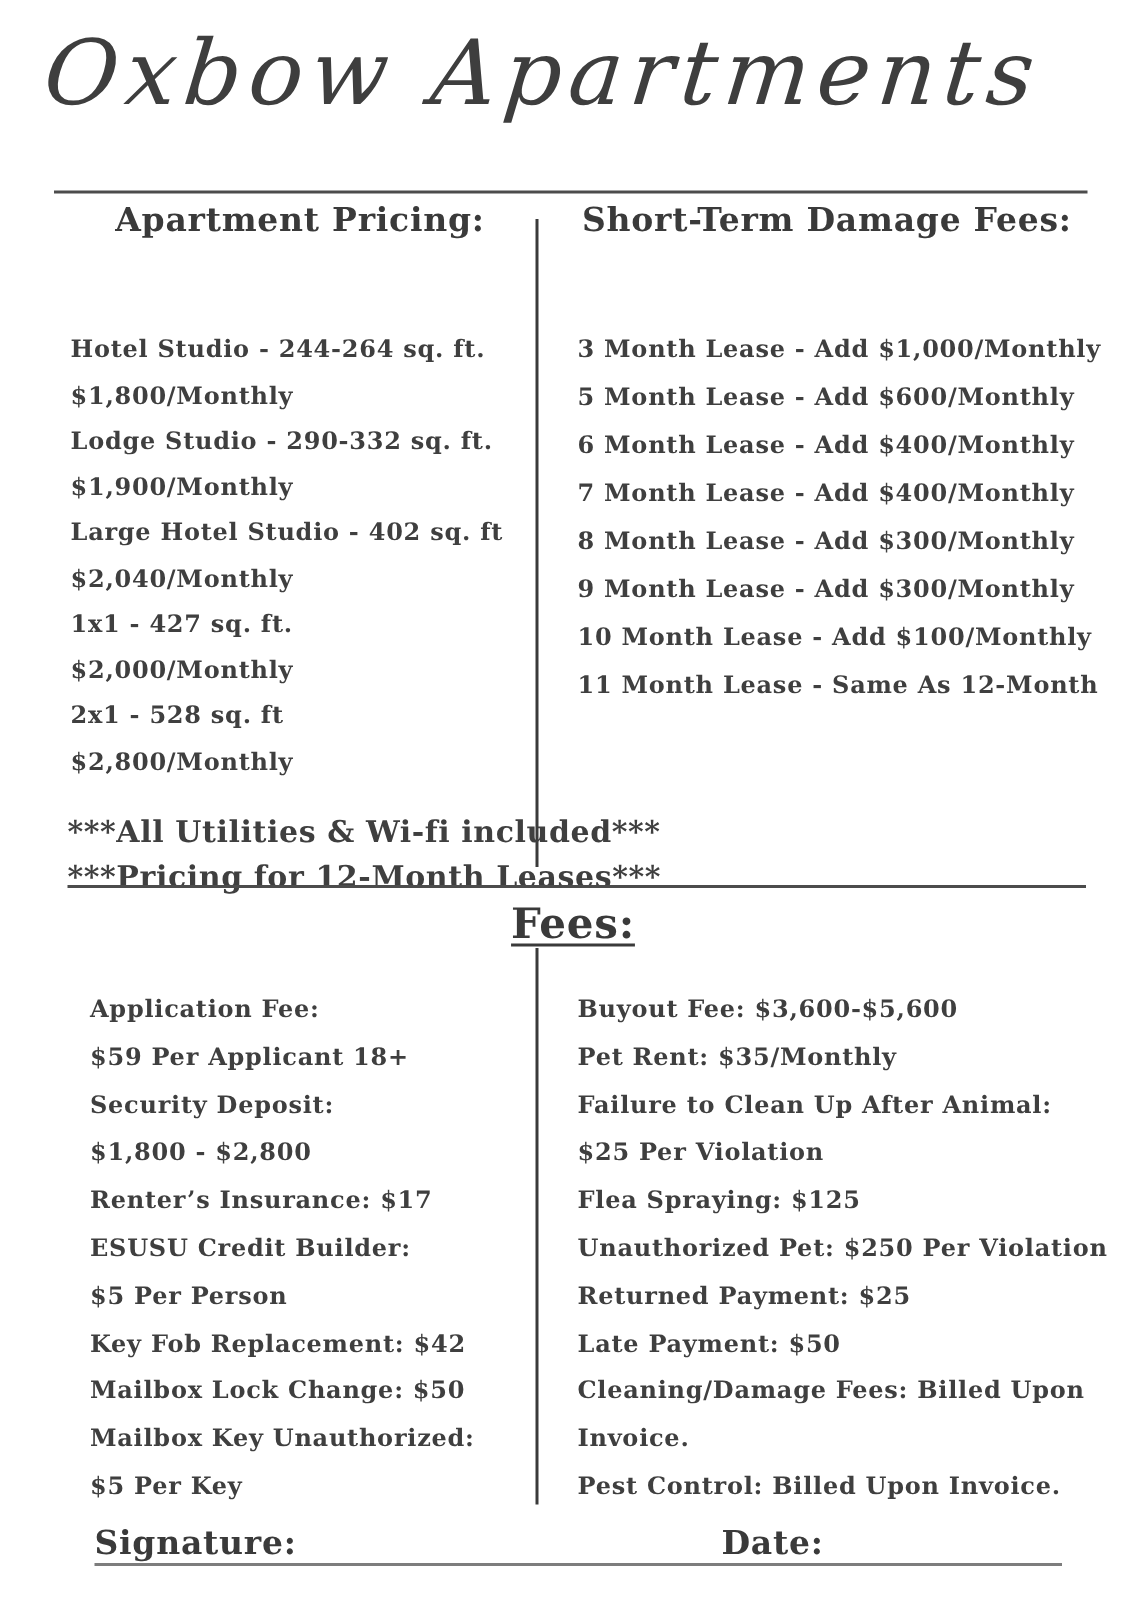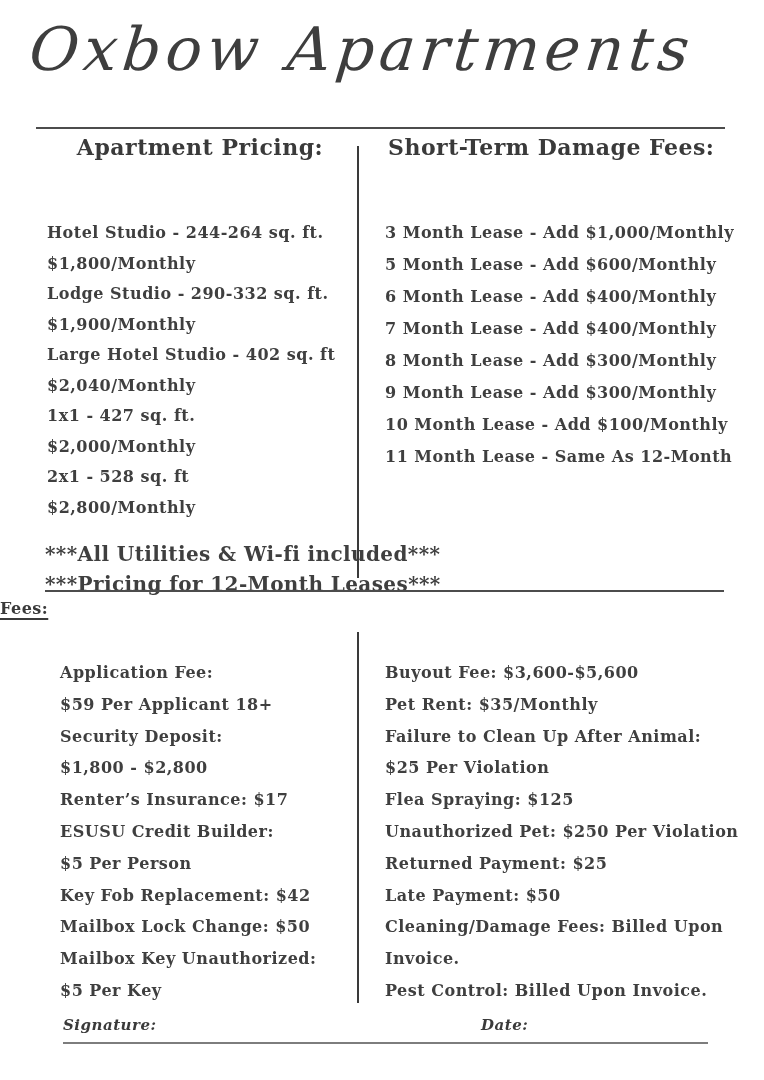--- a/index.html
+++ b/index.html
@@ -49,49 +49,49 @@
     text-decoration-thickness: 2px;
     text-underline-offset: 4px;
     color: #3a3a3a;
     white-space: nowrap;
   }
   .col-heading.left  { left: 45px;  width: 310px; }
   .col-heading.right { left: 388px; width: 308px; }
   .fees-heading {
     position: absolute;
     top: 599px; left: 0; width: 724px;
-    text-align: left;
-    font-size: 16px;
+    text-align: center;
+    font-size: 28px;
     font-weight: bold;
     letter-spacing: 0.5px;
     text-decoration: underline;
     text-decoration-thickness: 2px;
     text-underline-offset: 4px;
     color: #3a3a3a;
+    padding-left: 20px;
   }
 
   
   .list { position: absolute; white-space: nowrap; font-weight: bold; color: #3f3f3f; }
   .line { white-space: nowrap; }
 
   .pricing-list   { left: 47px;  top: 218px; font-size: 16px; line-height: 30.5px; letter-spacing: 0.5px; }
   .notes-list     { left: 45px;  top: 522px; font-size: 20px; line-height: 30px; letter-spacing: 0.4px; margin-top: 17px; }
   .shortterm-list { left: 385px; top: 217px; font-size: 16px; line-height: 32px; letter-spacing: 0.5px; }
   .fees-left      { left: 60px;  top: 657px; font-size: 16px; line-height: 31.8px; letter-spacing: 0.5px; }
   .fees-right     { left: 385px; top: 657px; font-size: 16px; line-height: 31.8px; letter-spacing: 0.5px; }
 
   
   .sig-label, .date-label {
     position: absolute;
     top: 1016px;
-    font-size: 15px;
+    font-size: 22px;
     font-weight: bold;
     letter-spacing: 0.5px;
     color: #3a3a3a;
-    font-style: italic;
   }
   .sig-label  { left: 63px; }
   .date-label { left: 481px; }
 </style>
 </head>
 <body>
 
 <div class="page">
 
   <div class="title">Oxbow Apartments</div>

